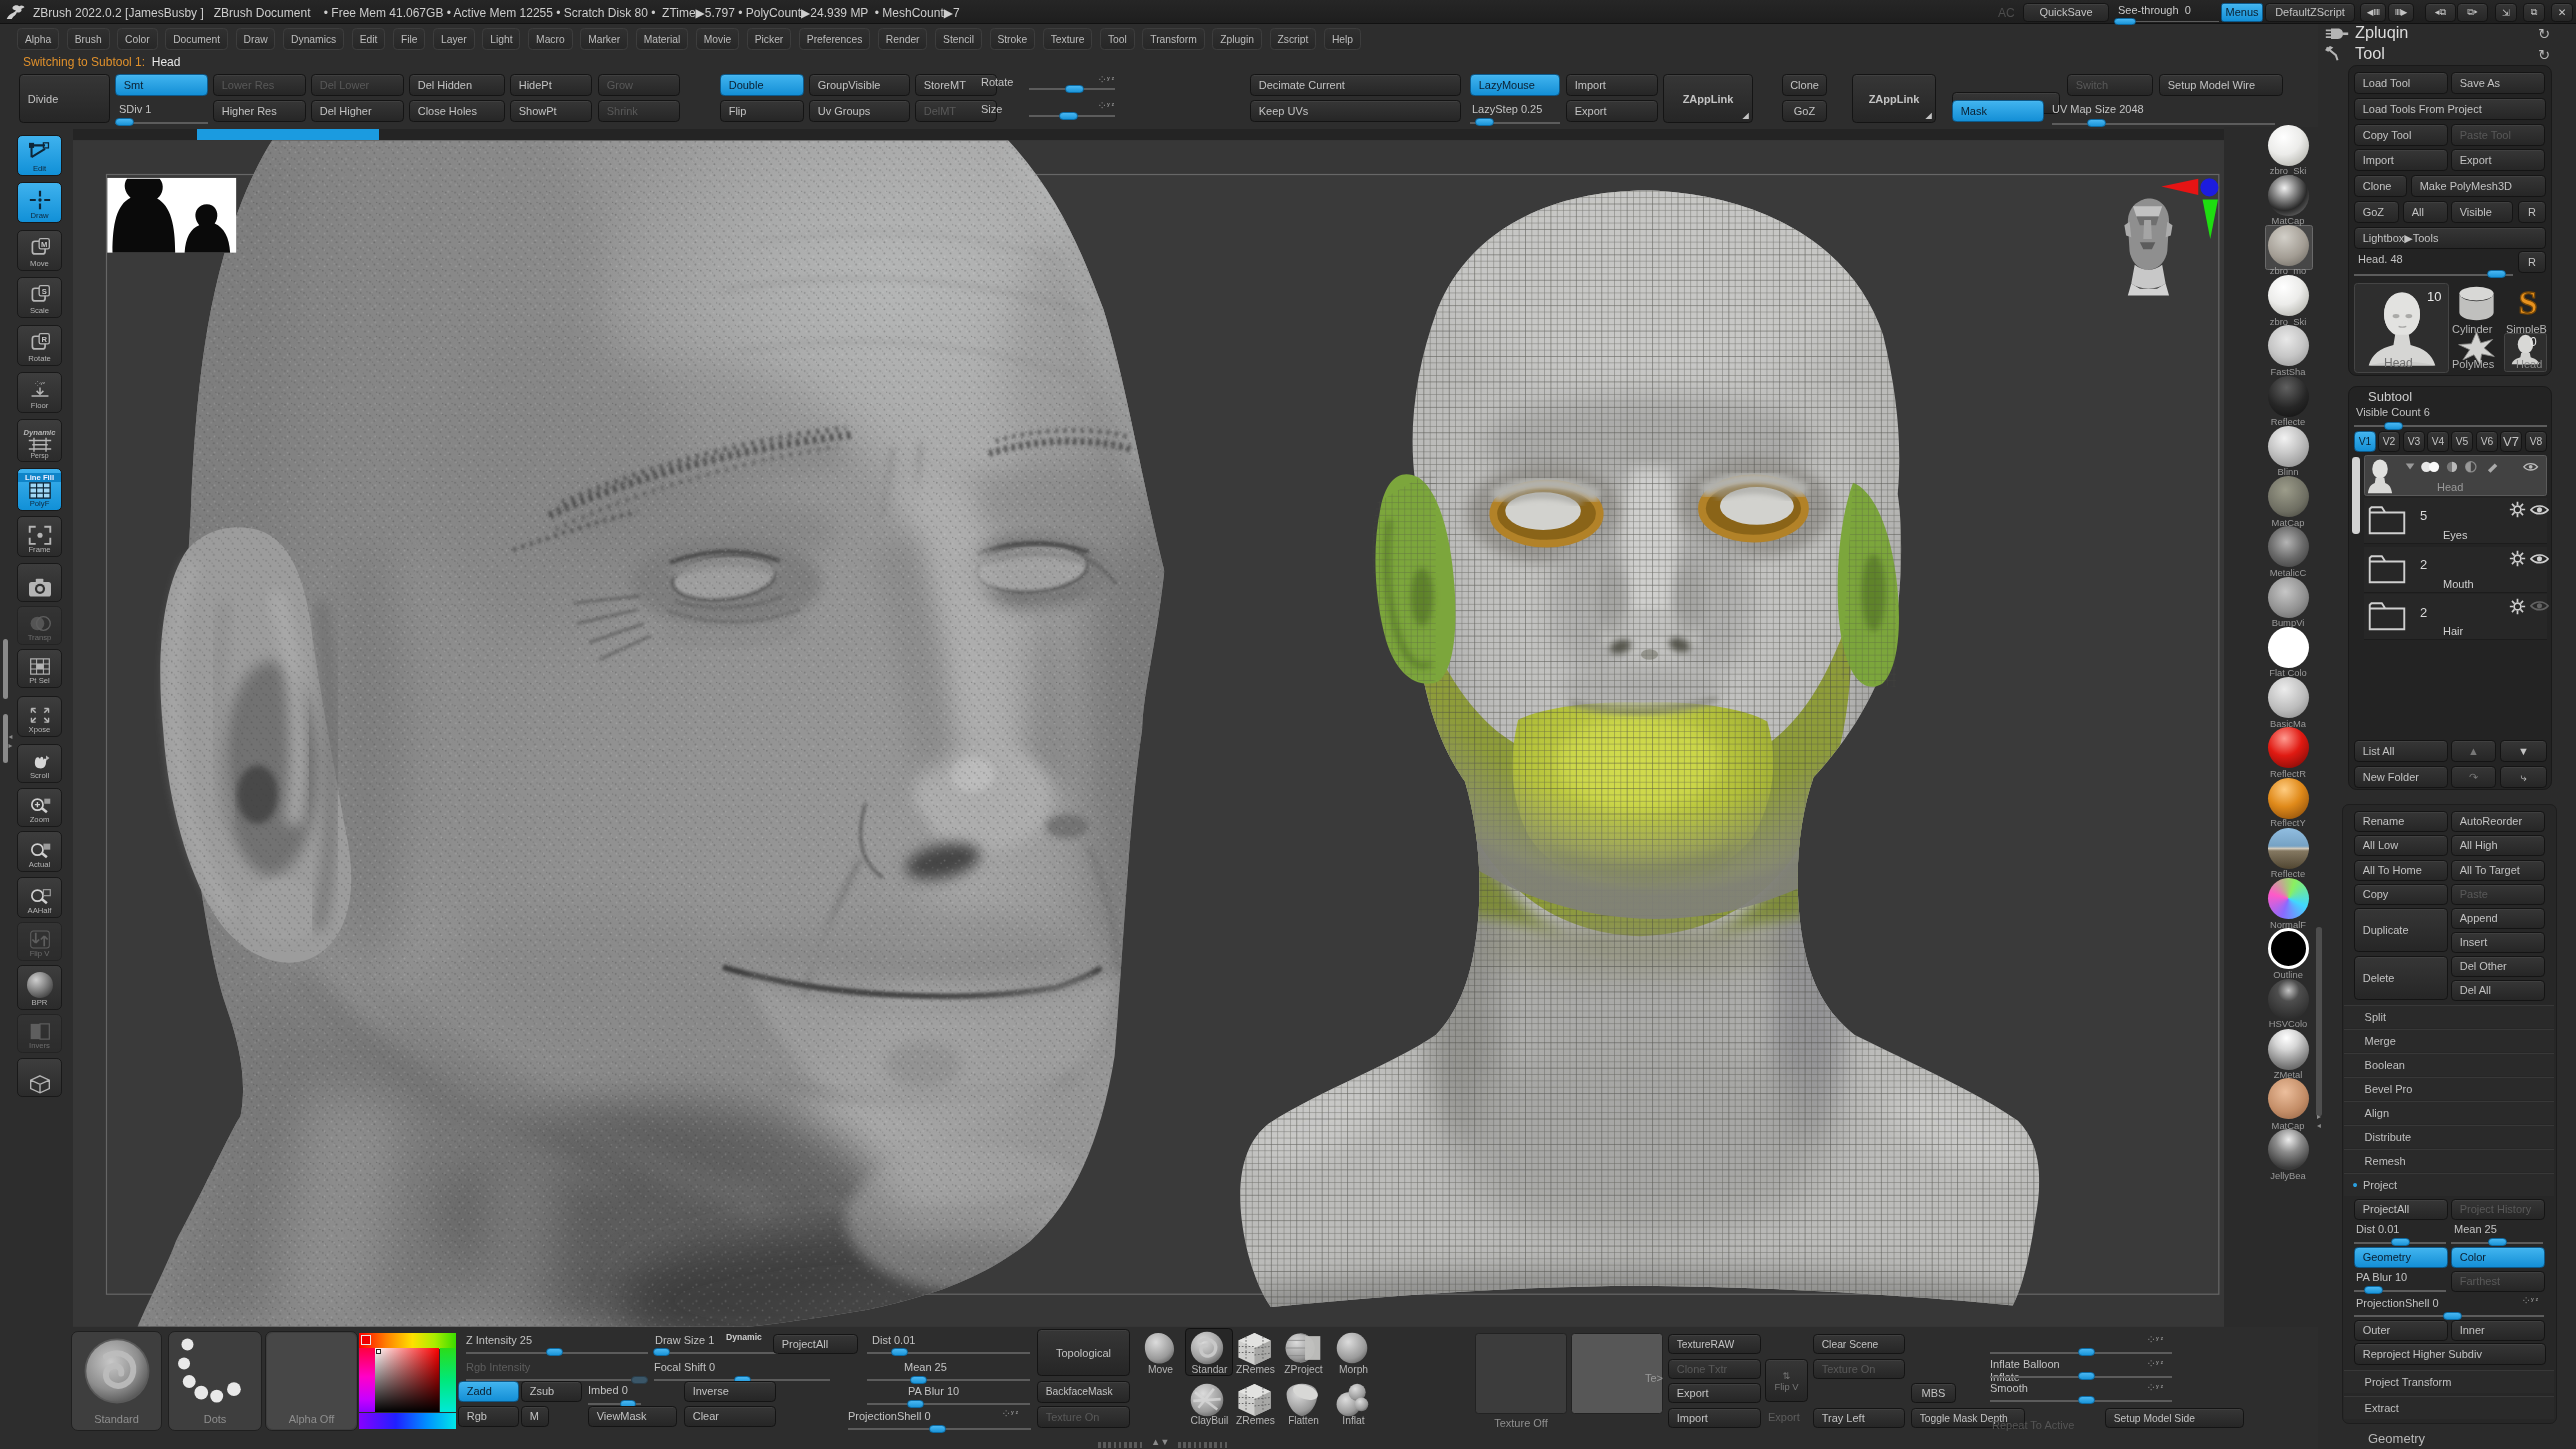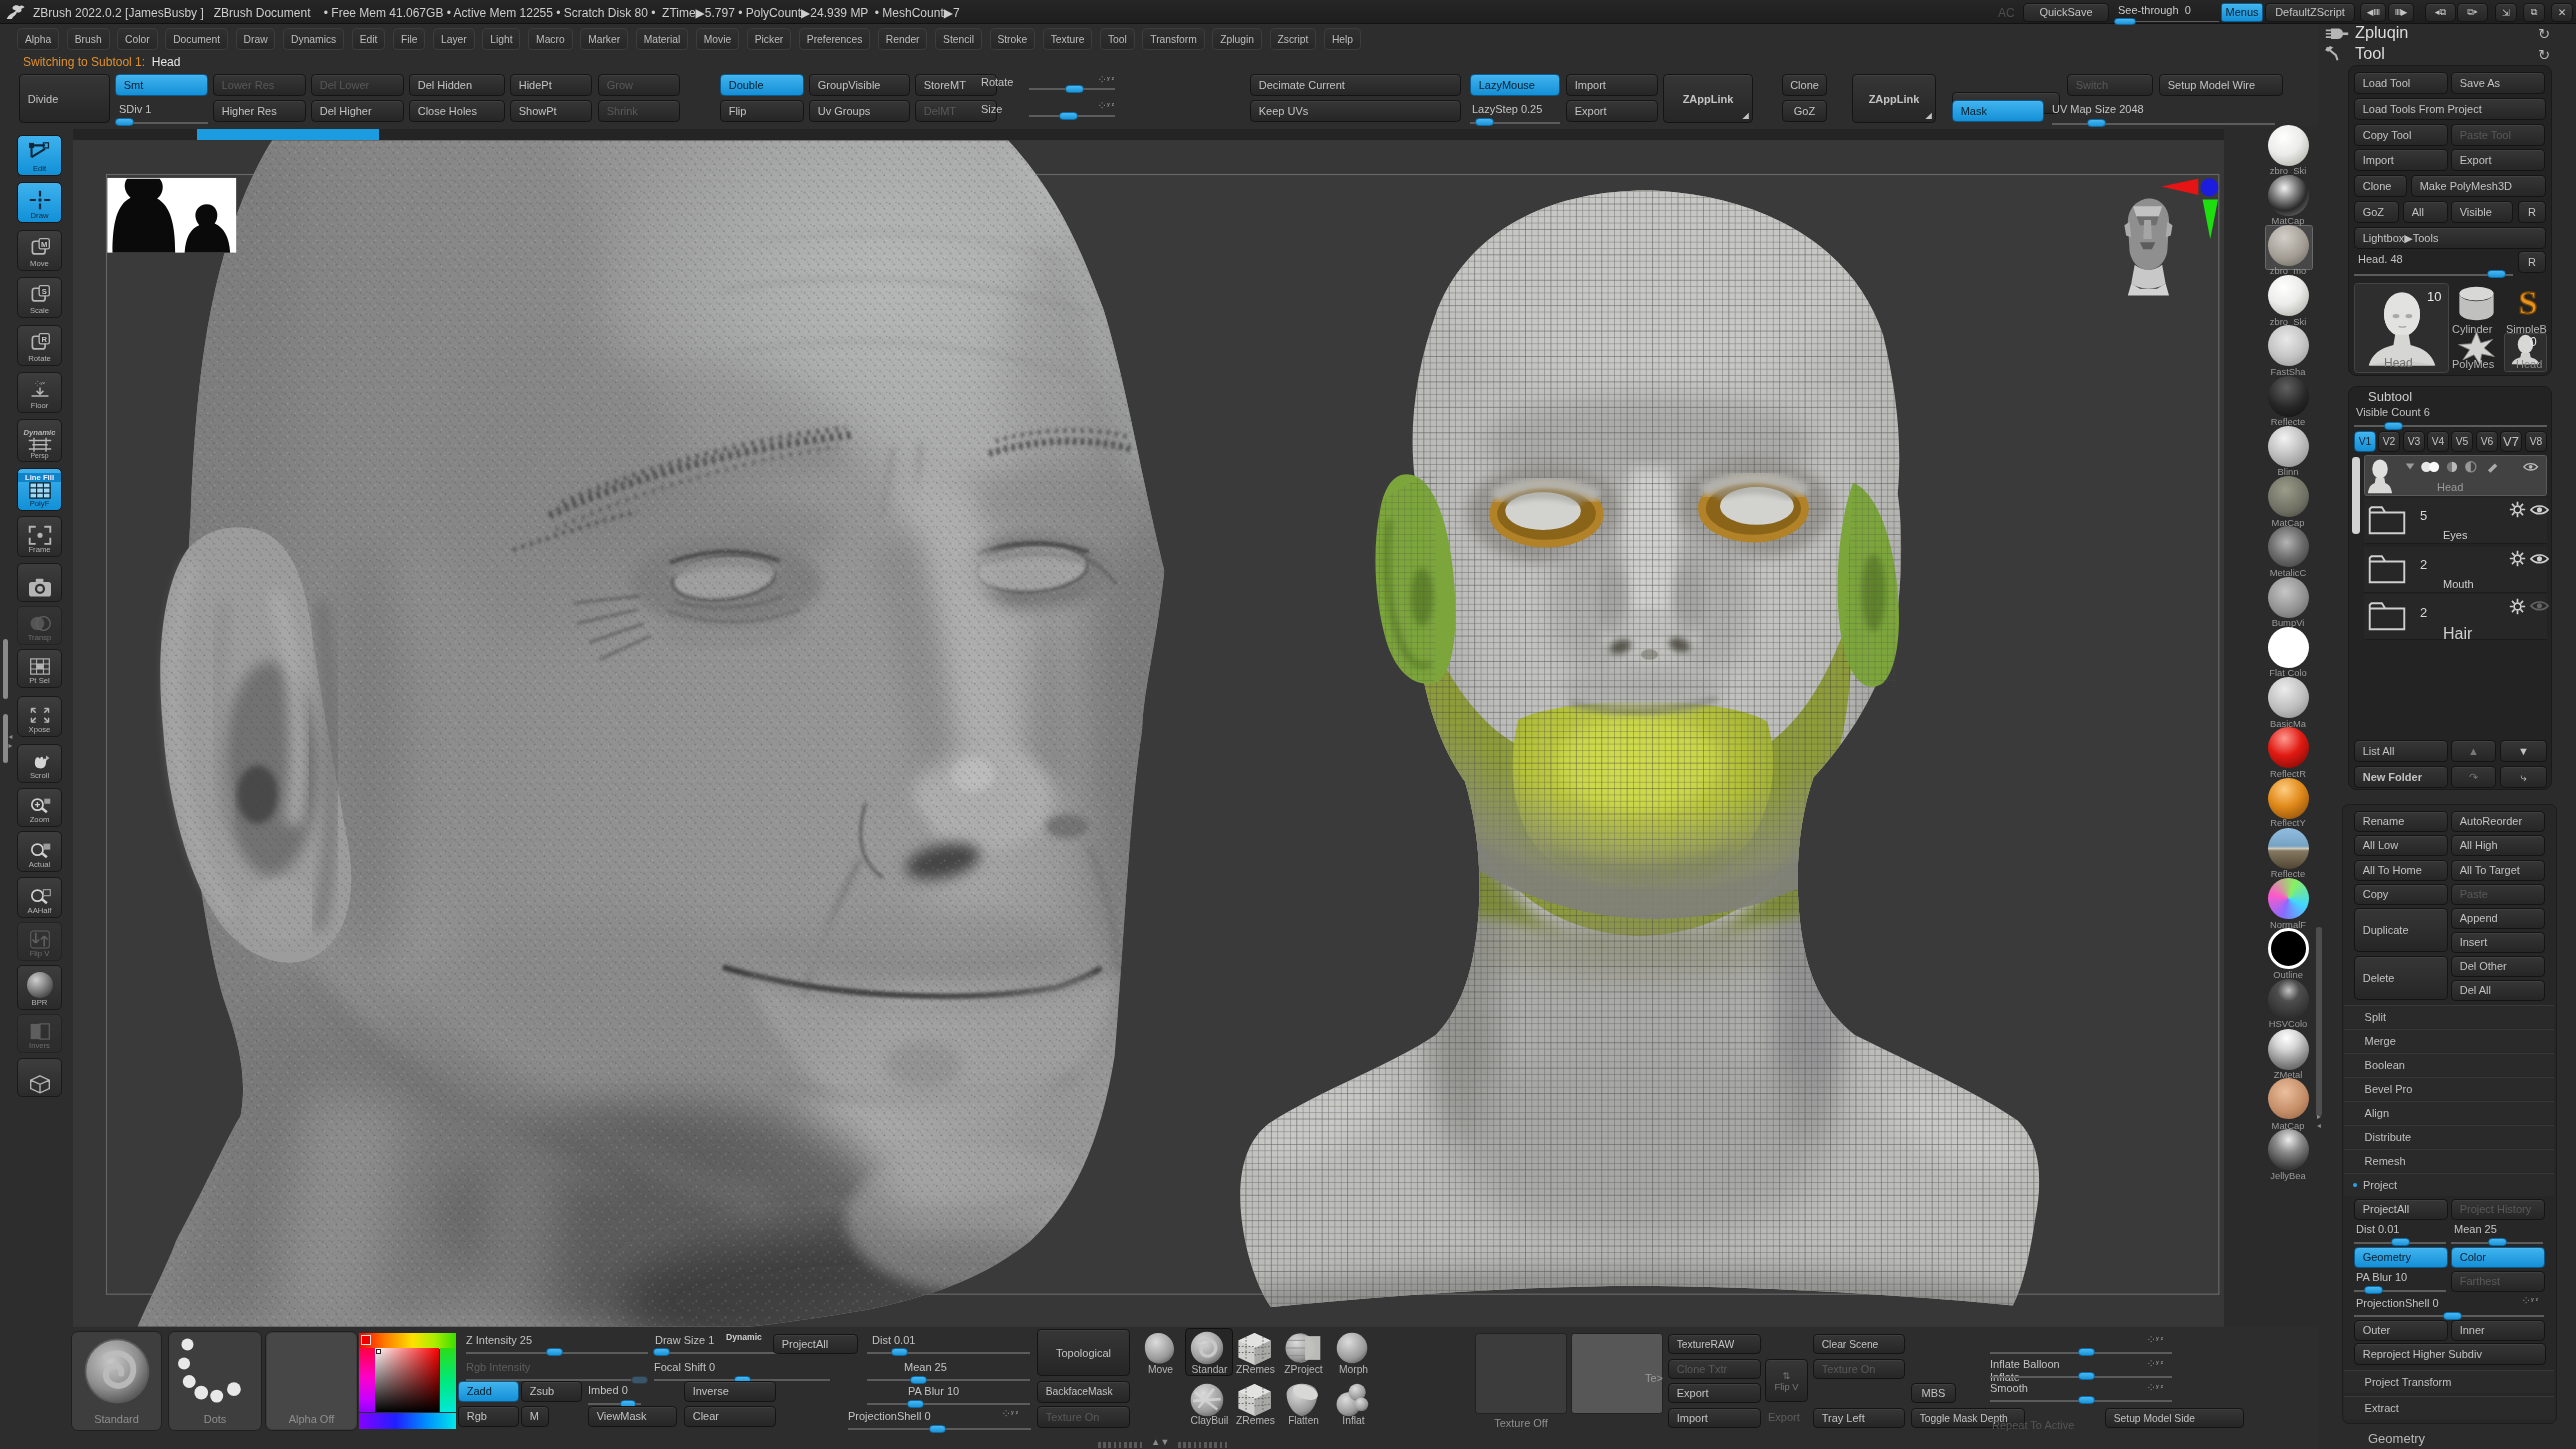--- a/index.html
+++ b/index.html
@@ -660,27 +660,27 @@
 <svg class="abs" style="left:2509px;top:598px;" width="17" height="17" viewBox="0 0 20 20">
       <circle cx="10" cy="10" r="4" fill="none" stroke="#cfcfcf" stroke-width="2"></circle>
       <g stroke="#cfcfcf" stroke-width="2">
         <path d="M10 1 v4 M10 15 v4 M1 10 h4 M15 10 h4 M3.5 3.5 l3 3 M13.5 13.5 l3 3 M16.5 3.5 l-3 3 M6.5 13.5 l-3 3"></path>
       </g>
     </svg>
 <svg class="abs" style="left:2530px;top:599px;opacity:0.35;" width="19" height="13.7" viewBox="0 0 22 16">
       <path d="M1 8 C6 2 16 2 21 8 C16 14 6 14 1 8 Z" fill="none" stroke="#cfcfcf" stroke-width="2"></path>
       <circle cx="11" cy="8" r="3" fill="#cfcfcf"></circle>
     </svg>
-<div class="txt" style="left:2443px;top:625px;color:#d0d0d0;font-size:16px;">Hair</div>
+<div class="txt" style="left:2443px;top:625px;color:#d0d0d0;font-size:11px;">Hair</div>
 <div class="b bl" style="left:2354px;top:740px;width:94px;height:22px;">List All</div>
 <div class="b" style="left:2451px;top:740px;width:45px;height:22px;">
       <span style="color:#777">▲</span>
     </div>
 <div class="b" style="left:2500px;top:740px;width:47px;height:22px;">▼</div>
-<div class="b bl" style="left:2354px;top:766px;width:94px;height:22px;font-weight:bold;">New Folder</div>
+<div class="b bl" style="left:2354px;top:766px;width:94px;height:22px;">New Folder</div>
 <div class="b" style="left:2451px;top:766px;width:45px;height:22px;">
       <span style="color:#777">↷</span>
     </div>
 <div class="b" style="left:2500px;top:766px;width:47px;height:22px;">⤷</div>
 <div class="abs" style="left:2342px;top:804px;width:215px;height:620px;background:#272727;border:0.9px solid #1d1d1d;border-radius:6.9px;"></div>
 <div class="b bl" style="left:2354px;top:811px;width:94px;height:20.6px;">Rename</div>
 <div class="b bl" style="left:2451px;top:811px;width:94px;height:20.6px;">AutoReorder</div>
 <div class="b bl" style="left:2354px;top:835px;width:94px;height:20.6px;">All Low</div>
 <div class="b bl" style="left:2451px;top:835px;width:94px;height:20.6px;">All High</div>
 <div class="b bl" style="left:2354px;top:860px;width:94px;height:20.6px;">All To Home</div>

